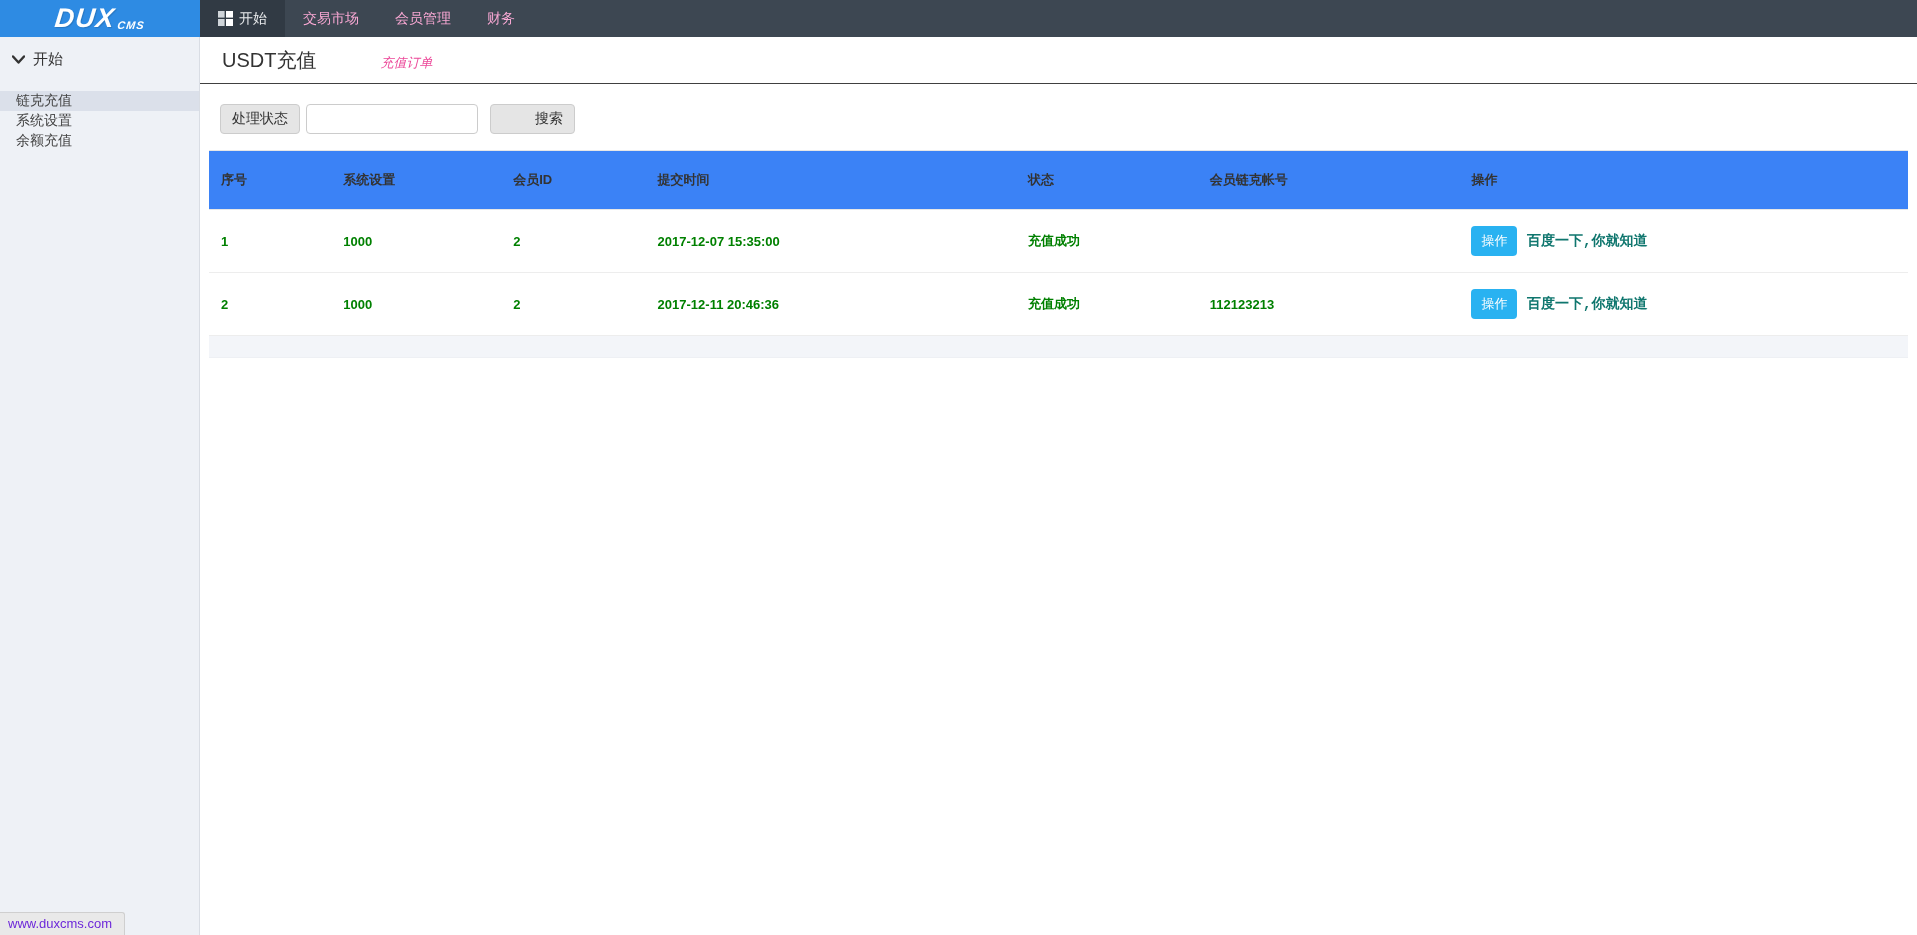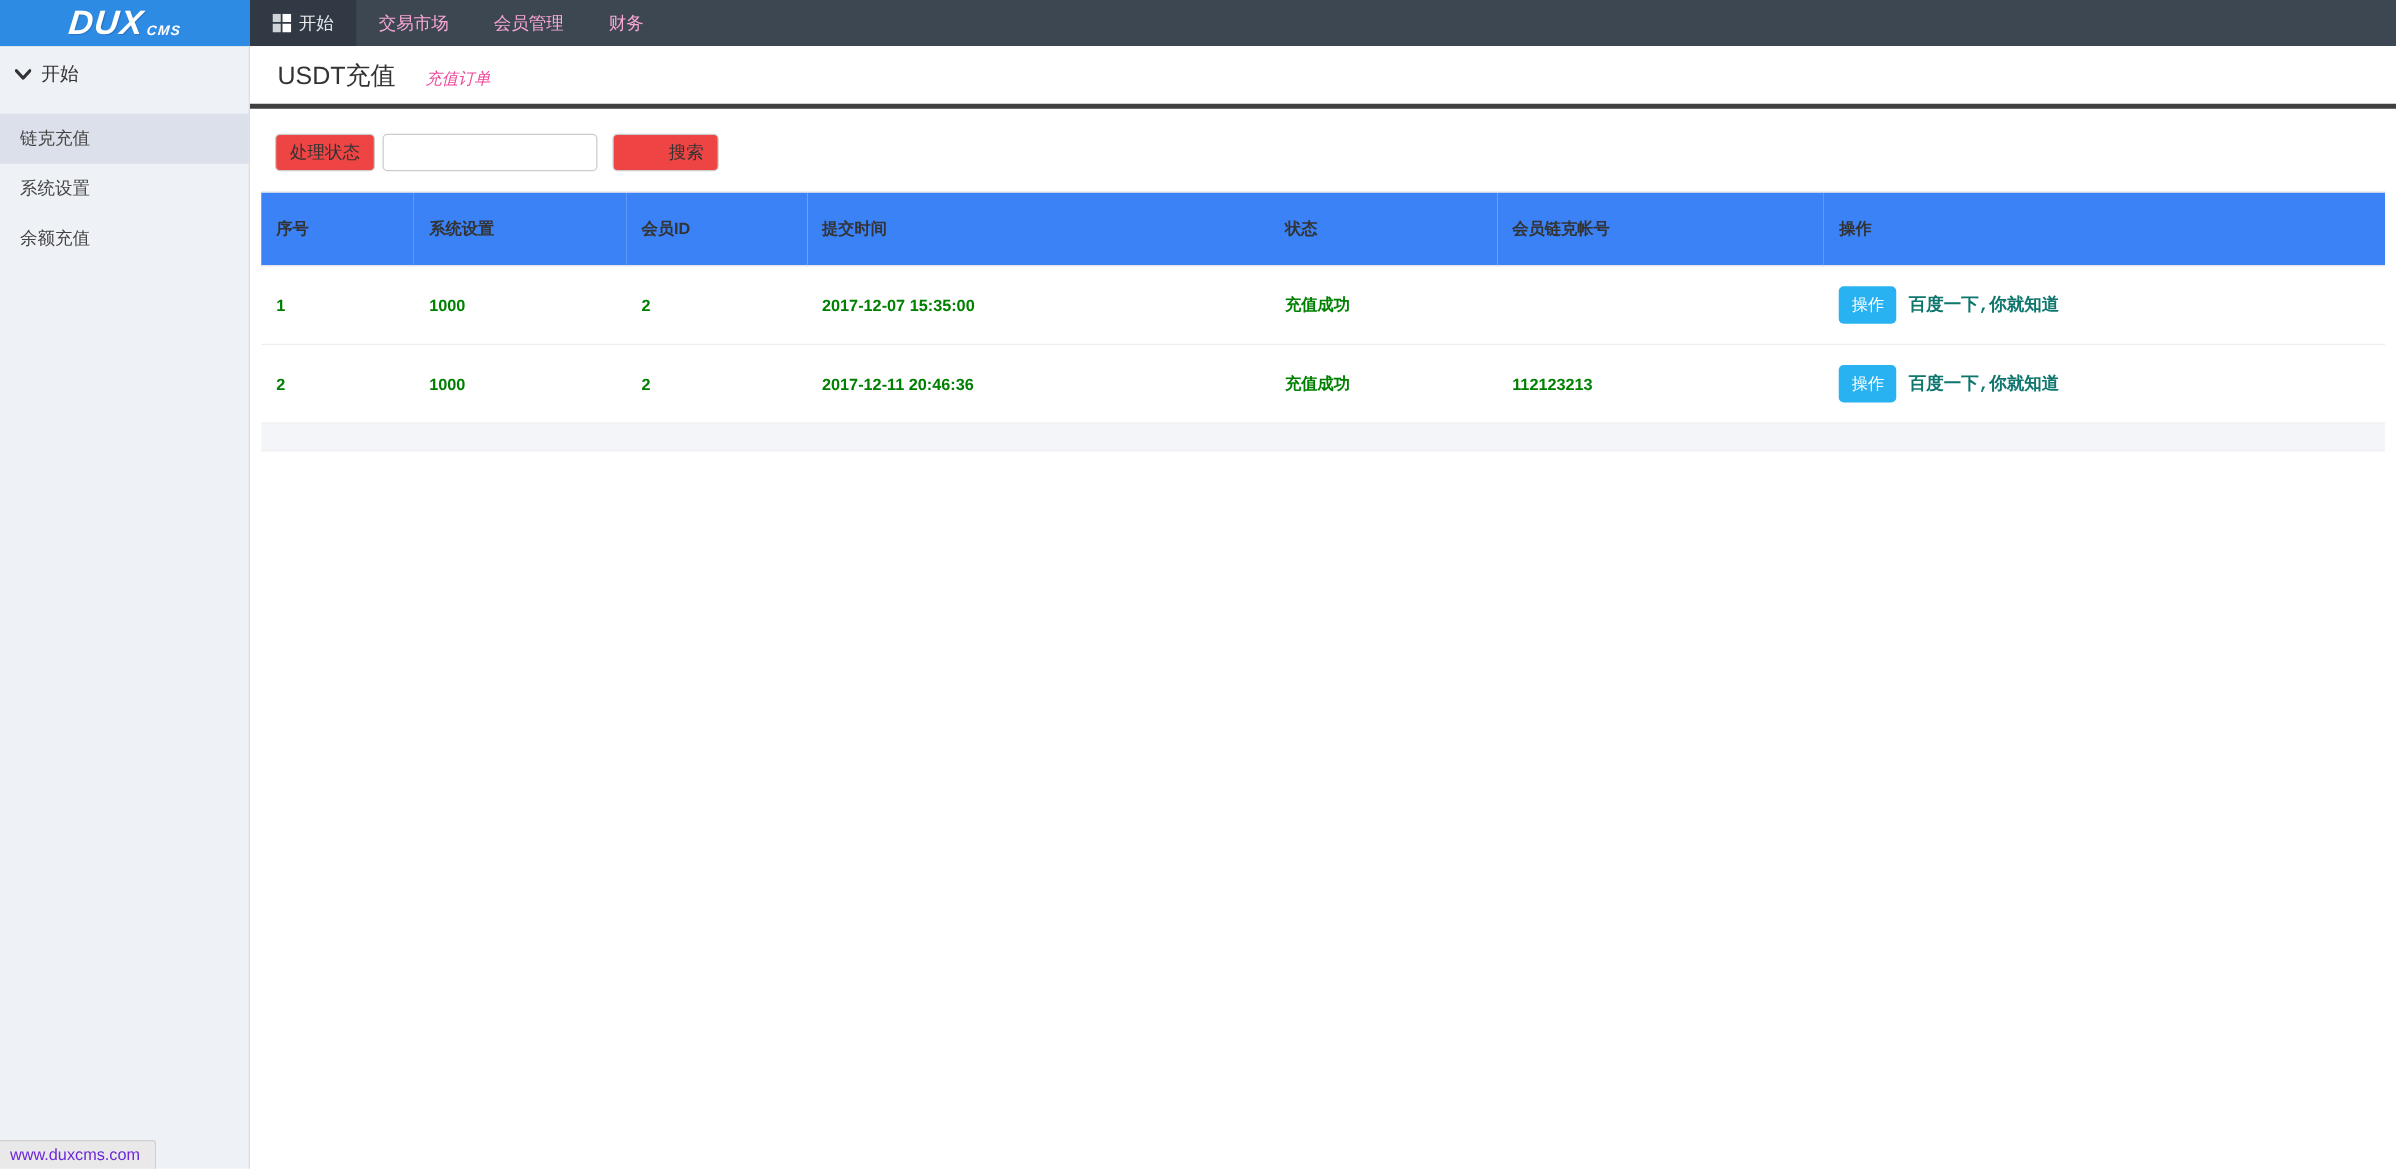--- a/index.html
+++ b/index.html
@@ -30,37 +30,37 @@
   .layout { flex:1; display:flex; min-height:0; }
   
   .sidebar { width:200px; flex:none; background:#eef1f6; border-right:1px solid #d9dde4; }
   .side-section-header {
     display:flex; align-items:center; padding:13px 14px 12px 12px;
     font-size:15px; color:#333; cursor:pointer;
   }
   .side-section-header .chev { margin-right:8px; display:inline-flex; }
   .side-menu { margin-top:10px; }
   .side-item {
-    display:block; padding:11px 16px; font-size:14px; color:#444;
+    display:block; padding:1px 16px; font-size:14px; color:#444;
     text-decoration:none; cursor:pointer;
   }
   .side-item.active { background:#dbe0ea; }
   
   .main { flex:1; background:#fff; display:flex; flex-direction:column; min-width:0; }
   .page-header {
-    flex:none; padding:10px 38px 9px 22px; border-bottom:4px solid #404040;
-    display:flex; align-items:baseline; background:#fff;
+    flex:none; padding:10px 38px 9px 22px; border-bottom:1px solid #404040;
+    display:flex; align-items:baseline; background:#fff;gap:40px;
   }
   .page-title { font-size:20px; font-weight:normal; color:#333; }
   .page-subtitle { font-size:13px; color:#ec4899; margin-left:24px;font-style:italic; }
   .content { padding:12px 9px; }
   
   .toolbar { display:flex; align-items:center; margin:8px 0 16px 11px; }
   .btn {
-    background:#ef4444; border:1px solid #ccc; border-radius:4px;
+    background:#e5e5e5; border:1px solid #ccc; border-radius:4px;
     font-size:14px; color:#333; padding:5px 11px; cursor:pointer;
     font-family:inherit;
   }
   .search-input {
     width:172px; height:30px; margin-left:6px; padding:4px 8px;
     border:1px solid #ccc; border-radius:4px; font-size:14px;
     font-family:inherit; color:#333;
   }
   .search-btn { margin-left:12px;padding-left:44px; }
   

